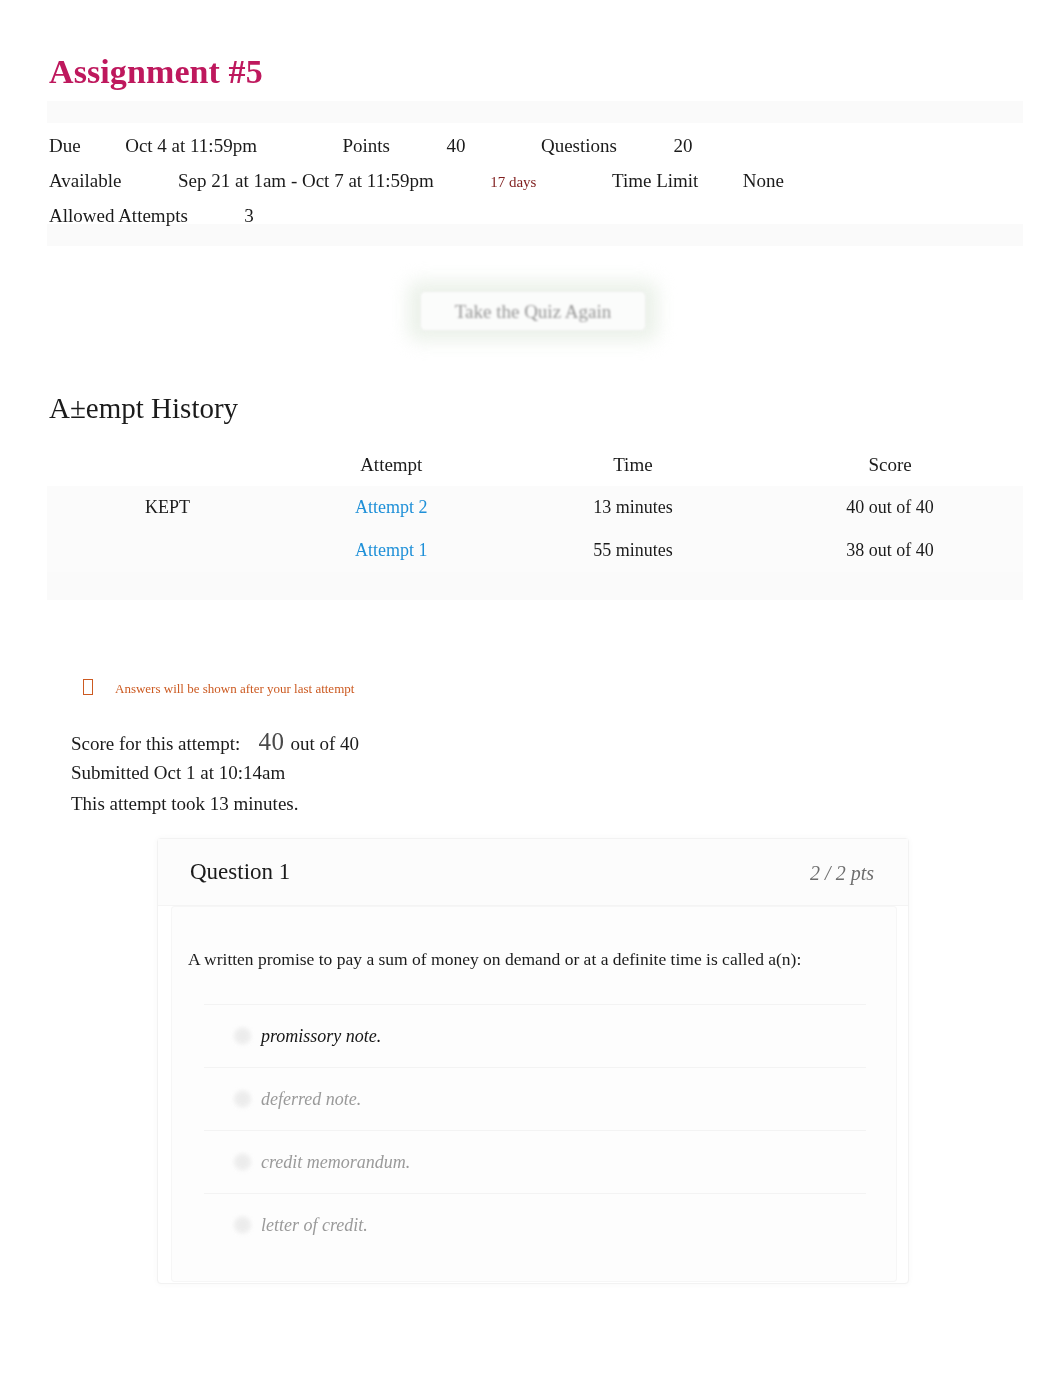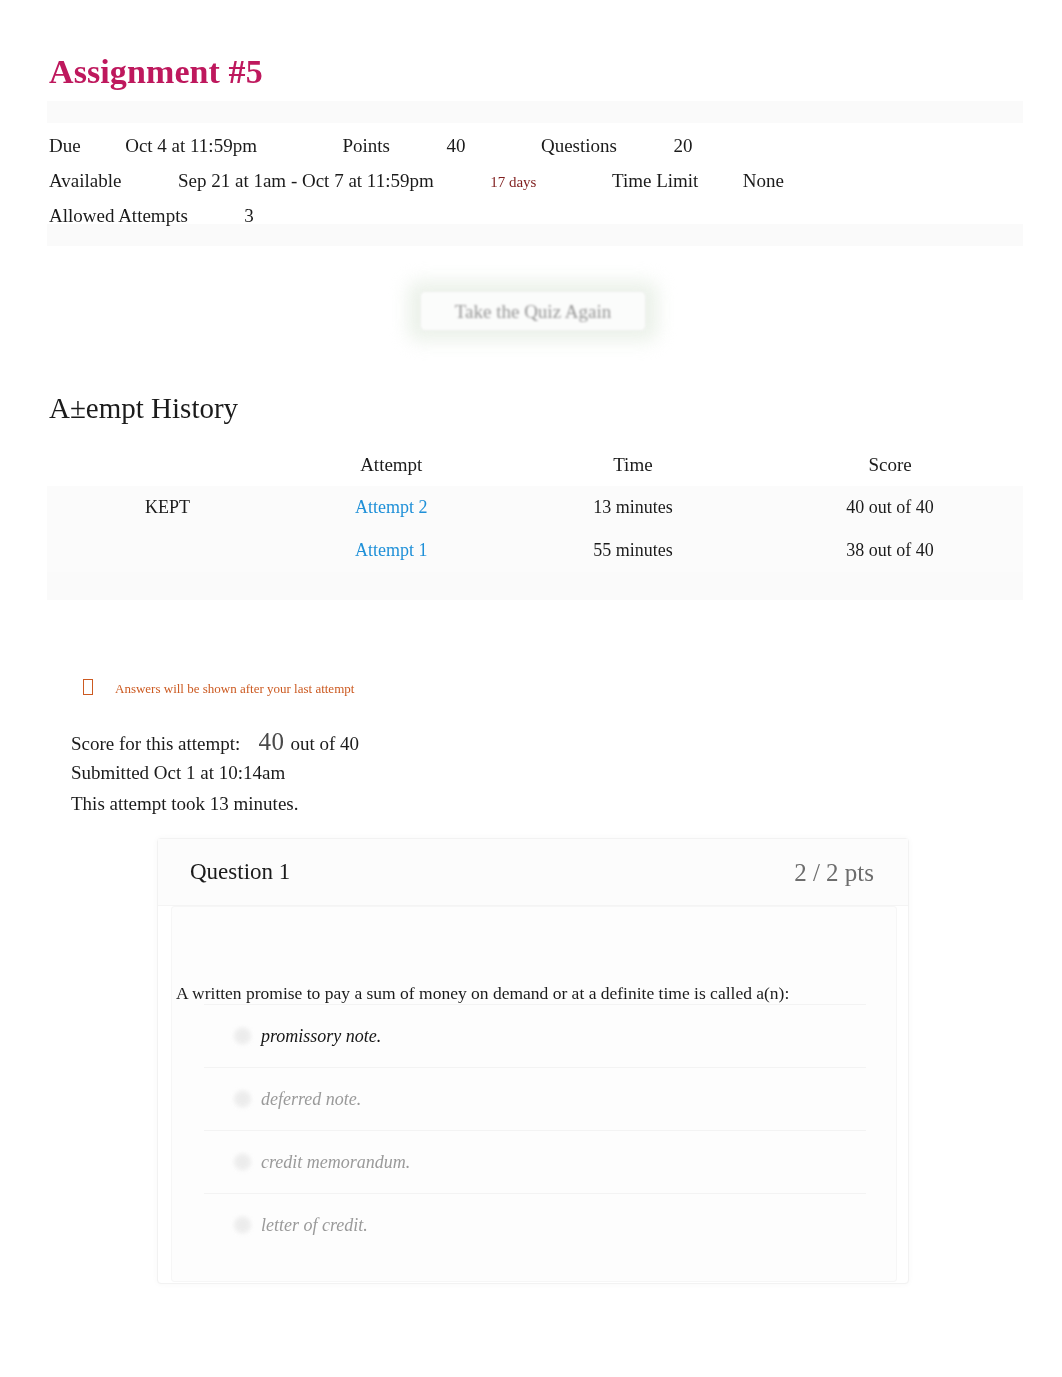--- a/index.html
+++ b/index.html
@@ -222,45 +222,45 @@
     left: 32px;
     top: 16px;
     font-size: 23px;
     line-height: 34px;
     color: #1b1b1b;
   }
   .qhead .qpts {
     position: absolute;
     right: 34px;
     top: 20px;
-    font-size: 25px;
+    font-size: 20px;
     line-height: 28px;
     color: #6d6d6d;
+    font-style: italic;
   }
 
   .qbody {
     position: absolute;
     left: 13px;
     top: 67px;
     width: 726px;
     height: 376px;
     background: #fdfdfd;
     border: 1px solid #f6f6f6;
     border-radius: 3px;
     box-sizing: border-box;
   }
   .qtext {
     position: absolute;
-    left: 4px;
+    left: 16px;
     top: 40px;
     width: 690px;
     font-size: 17.5px;
     line-height: 25px;
     color: #1b1b1b;
-    margin-top: 34px;
   }
 
   .answers {
     position: absolute;
     left: 0;
     top: 97px;
     width: 726px;
   }
   .answer-sep {
     height: 1px;

